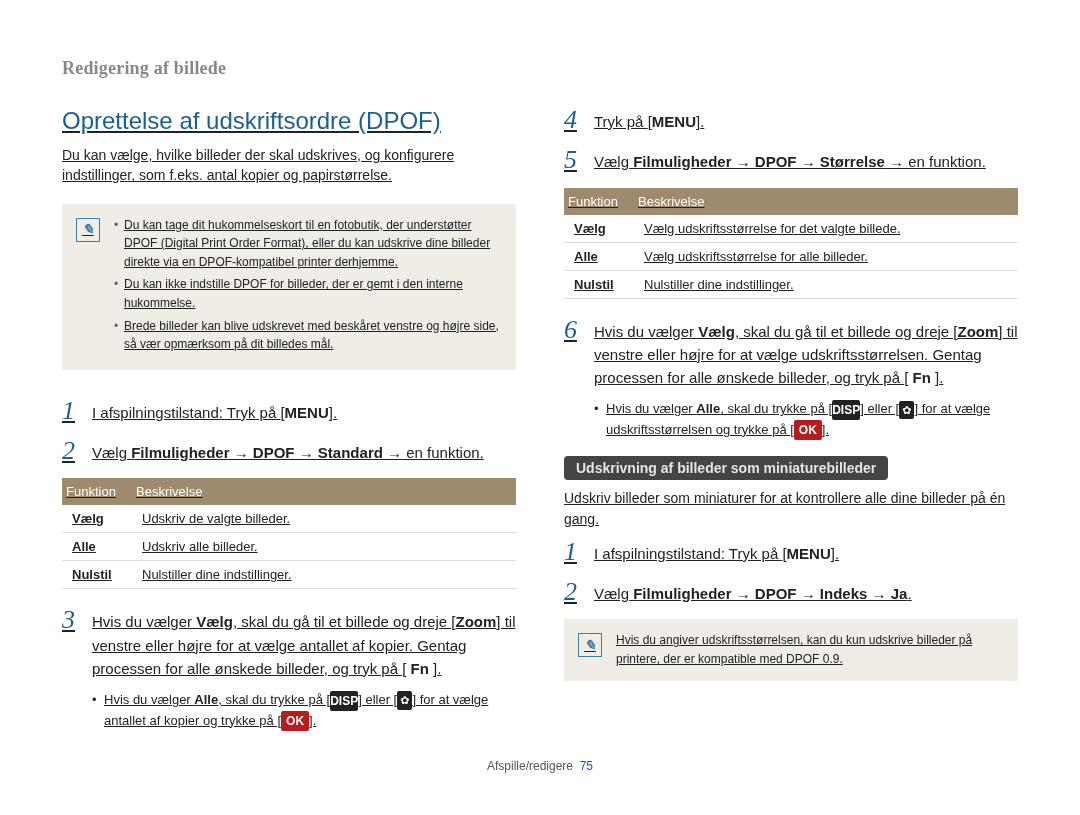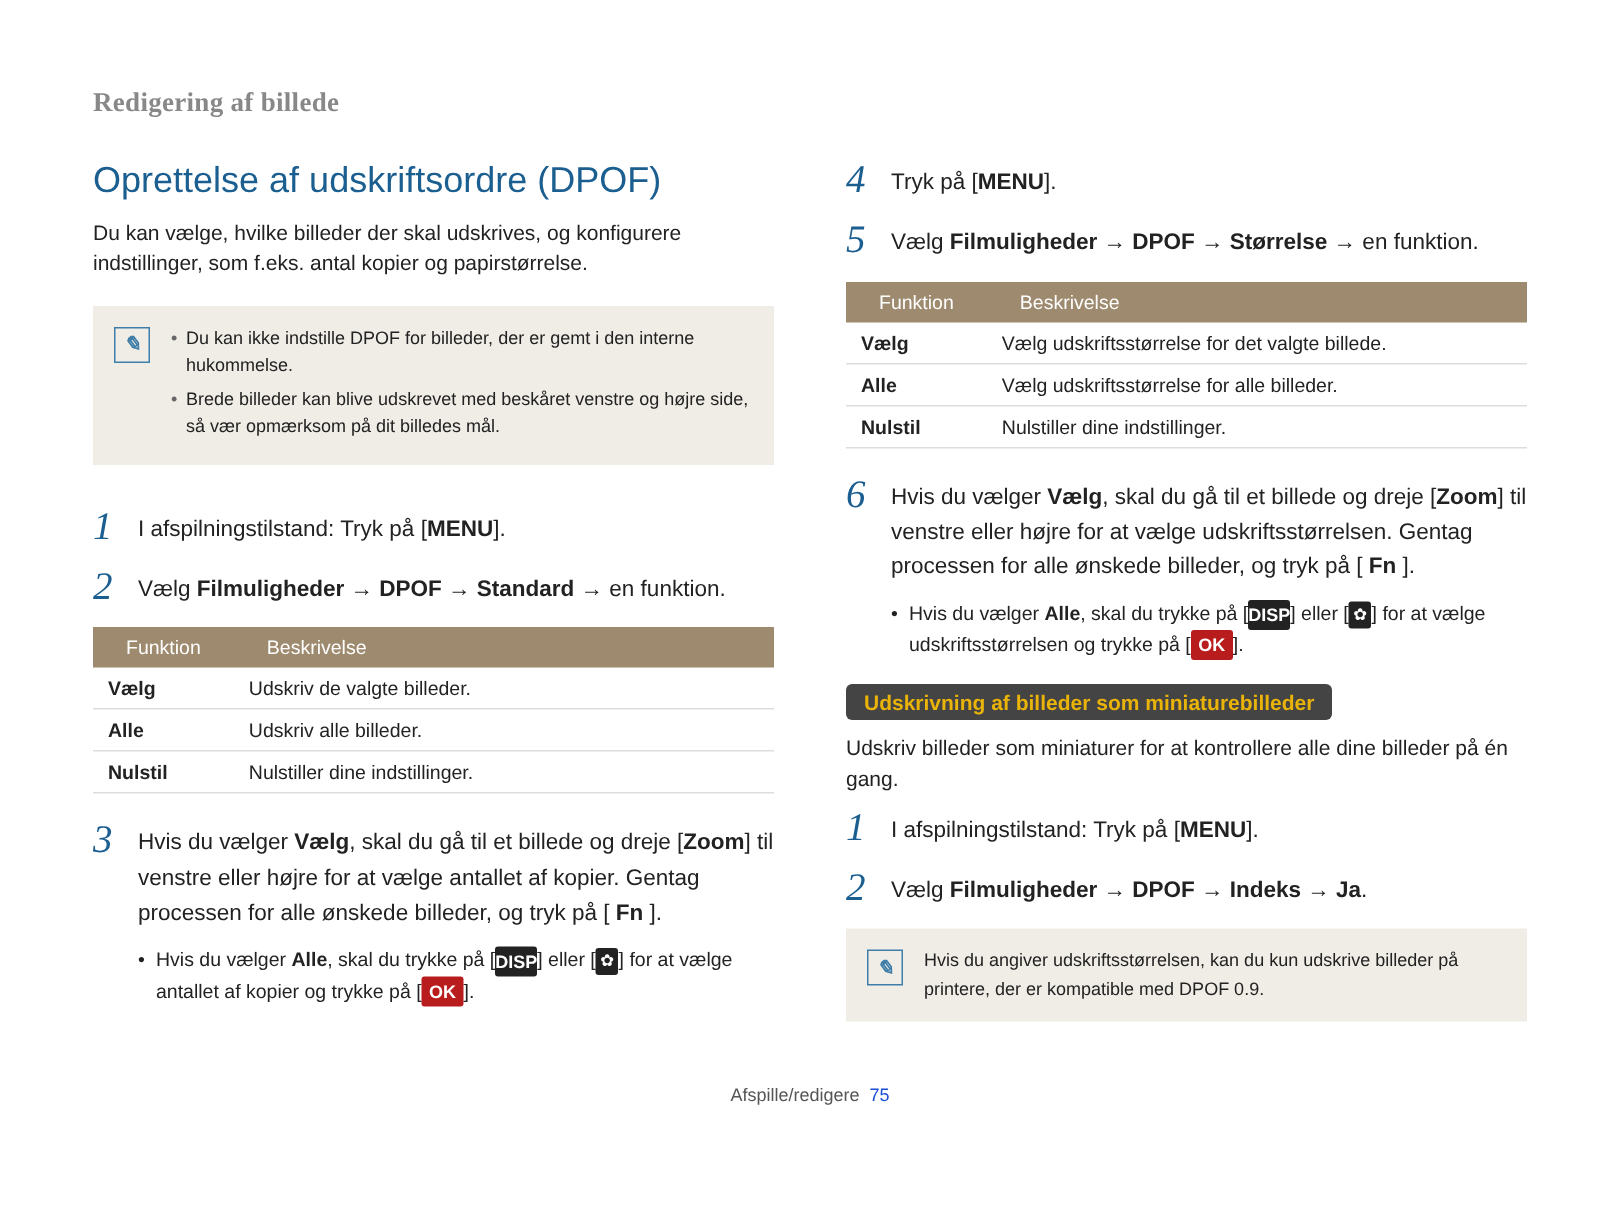--- a/index.html
+++ b/index.html
@@ -19,21 +19,21 @@
     font-weight: 700;
     color: #888;
     margin-bottom: 28px;
     font-family: 'Times New Roman', serif;
     letter-spacing: 0.2px;
   }
   .columns {
     display: flex;
     gap: 48px;
   }
-  .col { flex: 1; }
+  .col { flex: 1; text-decoration: underline; }
   .section-title {
     font-size: 24px;
     color: #1b5e90;
     font-weight: 400;
     margin-bottom: 10px;
   }
   .intro {
     font-size: 14px;
     line-height: 1.45;
     margin-bottom: 18px;
@@ -138,21 +138,21 @@
     width: 100%;
     border-collapse: collapse;
     font-size: 13px;
     margin: 6px 0 18px 0;
   }
   table.func th {
     background: #9e8a6e;
     color: #fff;
     font-weight: 400;
     text-align: left;
-    padding: 6px 22px;
+    padding: 6px 4px;
   }
   table.func td {
     border-bottom: 1px solid #ddd;
     padding: 6px 10px;
     vertical-align: top;
   }
   table.func td:first-child { font-weight: bold; width: 70px; }
   .subbullet {
     list-style: none;
     margin-top: 10px;
@@ -164,21 +164,21 @@
     line-height: 1.5;
   }
   .subbullet li::before {
     content: "•";
     position: absolute;
     left: 0;
   }
   .darkpill {
     display: inline-block;
     background: #444;
-    color: #eab308;
+    color: #e5e5e5;
     padding: 4px 12px;
     border-radius: 4px;
     font-size: 14px;
     font-weight: bold;
     margin: 2px 0 8px 0;
   }
   .footer {
     text-align: center;
     font-size: 12px;
     color: #555;
@@ -194,20 +194,21 @@
 
   <div class="columns">
 
     <div class="col">
       <div class="section-title">Oprettelse af udskriftsordre (DPOF)</div>
       <div class="intro">Du kan vælge, hvilke billeder der skal udskrives, og konfigurere indstillinger, som f.eks. antal kopier og papirstørrelse.</div>
 
       <div class="notebox">
         <div class="icon">✎</div>
         <ul>
+          <li>Du kan tage dit hukommelseskort til en fotobutik, der understøtter DPOF (Digital Print Order Format), eller du kan udskrive dine billeder direkte via en DPOF-kompatibel printer derhjemme.</li>
           <li>Du kan ikke indstille DPOF for billeder, der er gemt i den interne hukommelse.</li>
           <li>Brede billeder kan blive udskrevet med beskåret venstre og højre side, så vær opmærksom på dit billedes mål.</li>
         </ul>
       </div>
 
       <ol class="steps">
         <li>
           <span class="stepnum">1</span>
           <span class="steptext">
             <span>I afspilningstilstand: Tryk på </span><span class="btn">MENU</span>.

